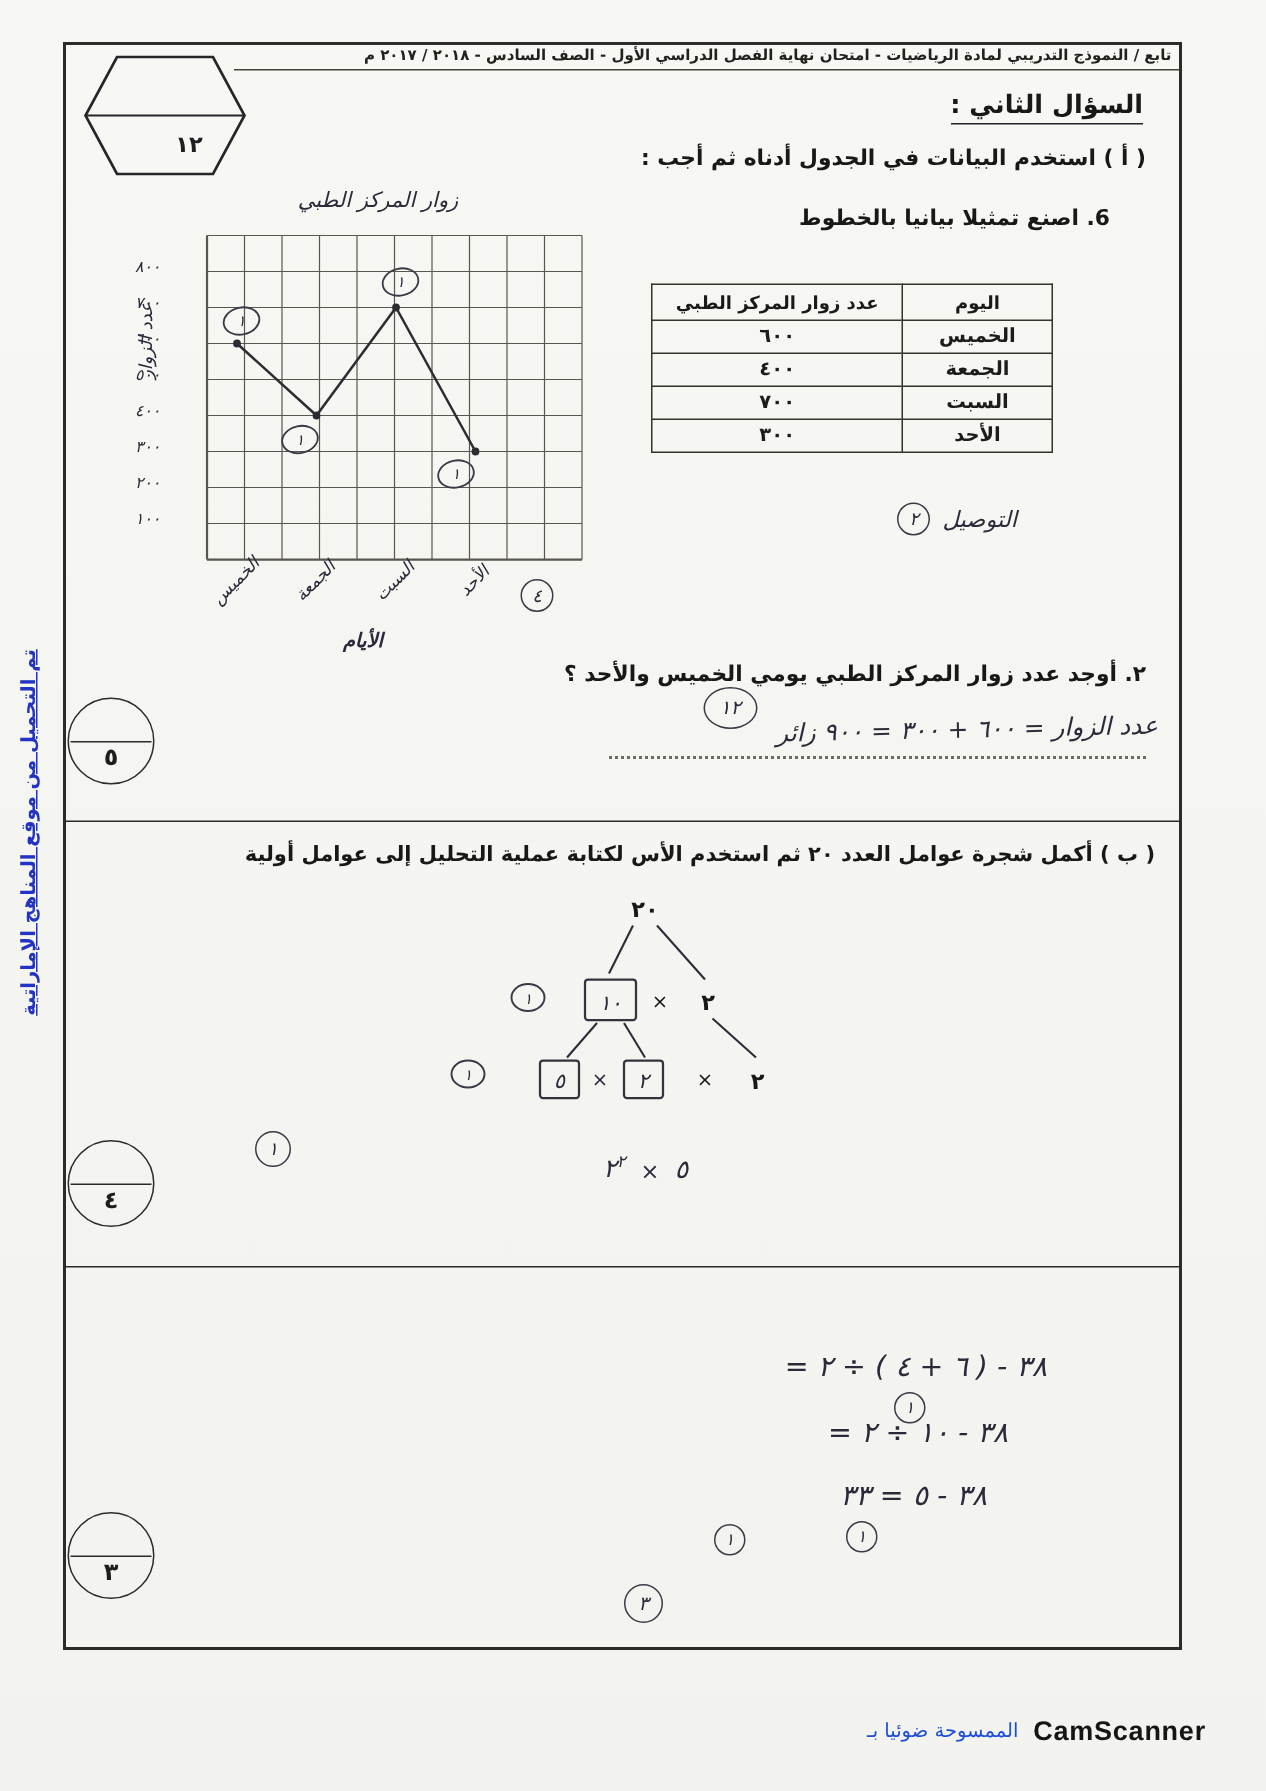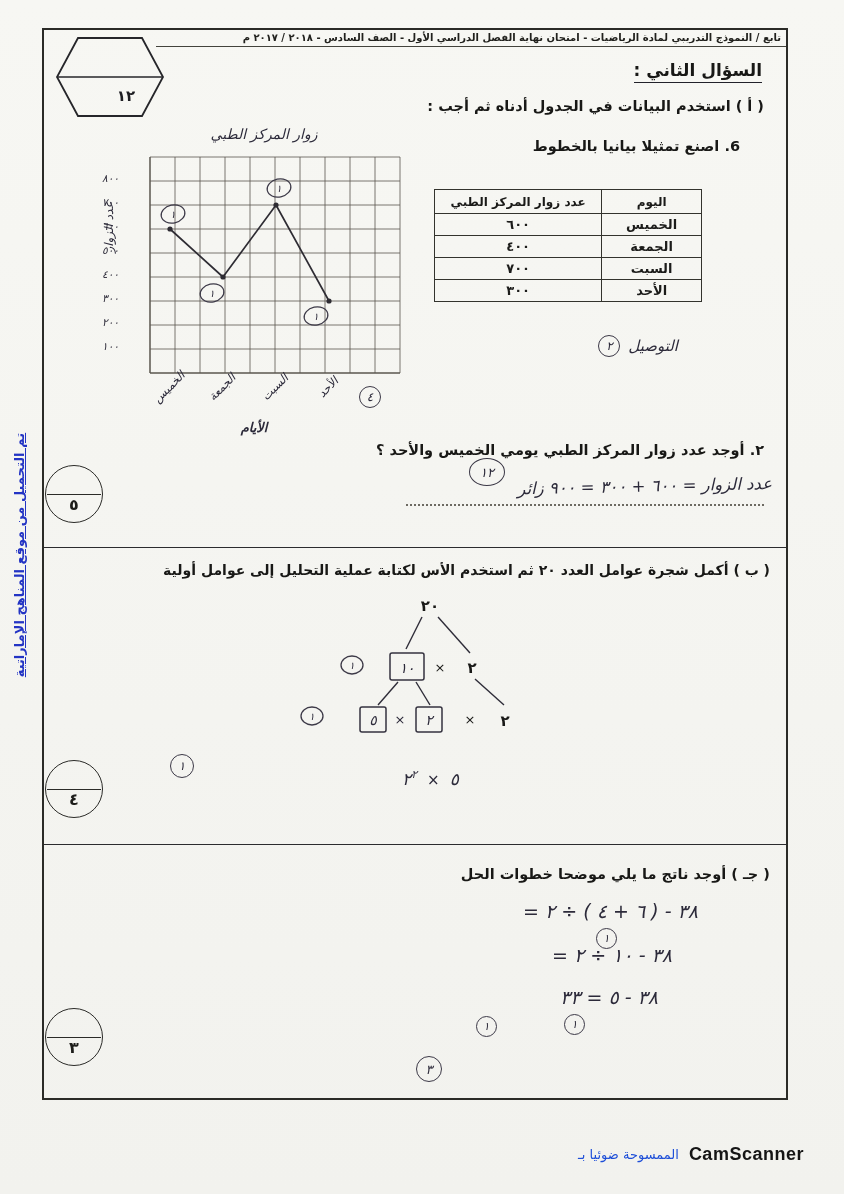--- a/index.html
+++ b/index.html
@@ -72,21 +72,21 @@
   </svg>
 
   <div class="abs rtl printed" style="right:24px; top:30px; font-size:17px;">
     <span class="title-underline">السؤال الثاني :</span>
   </div>
 
   <div class="abs rtl printed" style="right:22px; top:68px; font-size:14.5px;">( أ )  استخدم  البيانات في الجدول أدناه ثم أجب :</div>
 
   <div class="abs rtl printed" style="right:46px; top:108px; font-size:14.5px;">6.  اصنع تمثيلا بيانيا بالخطوط</div>
 
-  <div class="abs" style="left:50px; top:90px; width:335px; height:335px;">
+  <div class="abs" style="left:38px; top:90px; width:335px; height:335px;">
     <div class="abs hw" style="left:85px; top:6px; width:170px; text-align:center; font-size:14px;">زوار المركز الطبي</div>
     <div class="abs hw" style="left:-30px; top:100px; width:90px; text-align:center; font-size:12px; transform:rotate(-90deg);">عدد الزوار</div>
 
     <div class="ytick" style="left:8px; top:52px;">٨٠٠</div>
     <div class="ytick" style="left:8px; top:76px;">٧٠٠</div>
     <div class="ytick" style="left:8px; top:100px;">٦٠٠</div>
     <div class="ytick" style="left:8px; top:124px;">٥٠٠</div>
     <div class="ytick" style="left:8px; top:148px;">٤٠٠</div>
     <div class="ytick" style="left:8px; top:172px;">٣٠٠</div>
     <div class="ytick" style="left:8px; top:196px;">٢٠٠</div>
@@ -225,21 +225,20 @@
     <span class="hw" style="font-size:17px;">٥</span>
   </div>
 
   <div class="bubble" style="left:1px; top:730px;">
     <div class="mid"></div>
     <div class="val">٤</div>
   </div>
 
   <div class="hr" style="top:814px;"></div>
 
-  <div class="abs rtl printed" style="right:16px; top:836px; font-size:14.5px;">( جـ )  أوجد ناتج ما يلي موضحا خطوات الحل</div>
 
   <div class="eq hw" style="right:88px; top:870px;">٣٨ - ( ٦ + ٤ ) ÷ ٢ =</div>
   <div class="eq hw" style="right:114px; top:914px;">٣٨ - ١٠ ÷ ٢ =</div>
   <div class="eq hw" style="right:128px; top:956px;">٣٨ - ٥ = ٣٣</div>
 
   <div class="circ-mark" style="left:552px; top:898px; width:21px; height:21px; font-size:11px;">١</div>
   <div class="circ-mark" style="left:520px; top:984px; width:21px; height:21px; font-size:11px;">١</div>
   <div class="circ-mark" style="left:432px; top:986px; width:21px; height:21px; font-size:11px;">١</div>
   <div class="circ-mark" style="left:372px; top:1026px; width:26px; height:26px; font-size:13px;">٣</div>
 

